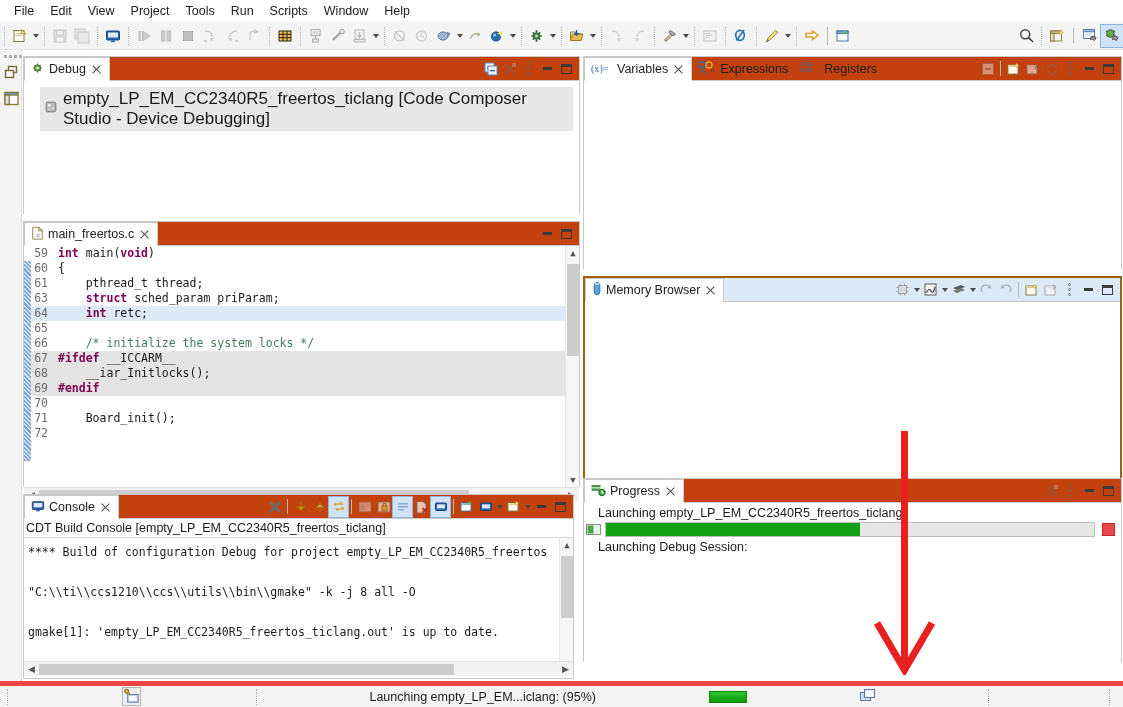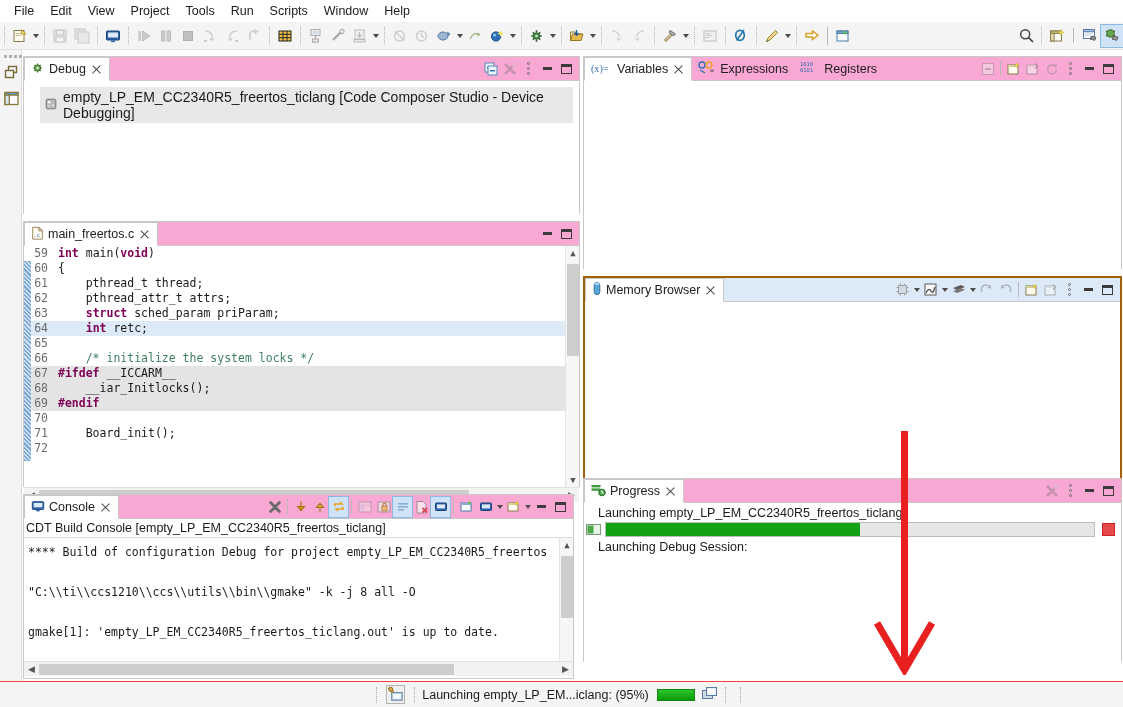--- a/index.html
+++ b/index.html
@@ -61,21 +61,21 @@
   .trim-dots { position: absolute; left: 4px; top: 5px; display: flex; gap: 2px; }
   .trim-dots i { width: 3px; height: 3px; background: #b0b0b0; display: block; }
   .trim-ic {
     position: absolute; left: 3px; width: 17px; height: 17px;
     display: flex; align-items: center; justify-content: center;
   }
 
   
   .panel { position: absolute; background: #ffffff; }
   .tabrow {
-    height: 24px; background: #f9a8d4;
+    height: 24px; background: #c2410c;
     display: flex; align-items: stretch;
     border-bottom: 1px solid #c8c8c8;
     position: relative;
   }
   .tabrow.active-blue { background: #dce9f7; }
   .tab {
     display: flex; align-items: center; gap: 4px;
     padding: 0 6px 0 6px; font-size: 12.5px; color: #202020;
     background: transparent; cursor: default; white-space: nowrap;
   }
@@ -122,21 +122,21 @@
     width: 11px; height: 10px; border: 1.3px solid #3b3b3b;
     border-top-width: 3px; display: block;
   }
 
   
   #debug-panel { left: 23px; top: 56px; width: 557px; height: 158px;
     border: 1px solid #c8c8c8; }
   .debug-item {
     display: flex; align-items: center; gap: 5px;
     background: #e8e8e8; margin: 6px 6px 0 16px; padding: 2px 4px;
-    width: fit-content; font-size: 14px;
+    width: fit-content; font-size: 17px;
   }
 
   
   #editor-panel { left: 23px; top: 221px; width: 557px; height: 266px;
     border: 1px solid #c8c8c8; }
   .editor-area {
     position: relative; height: 241px; background: #ffffff;
     font-family: "DejaVu Sans Mono", monospace; font-size: 11.5px;
     overflow: hidden;
   }
@@ -218,22 +218,22 @@
   }
   .prog-bar-fill { height: 100%; background: #12a014; }
   .prog-stop {
     width: 13px; height: 13px; border: 1.6px solid #cc2222;
     background: #e64a4a; margin-left: 7px; margin-right: 2px;
   }
 
   
   .statusbar {
     position: absolute; left: 0; bottom: 0; width: 1123px; height: 26px;
-    background: #f4f4f4; border-top: 1px solid #ef4444;
-    display: flex; align-items: center; justify-content: center;
+    background: #f4f4f4; border-top: 5px solid #ef4444;
+    display: flex; align-items: center; justify-content: space-between;
     padding-right: 6px; gap: 0px;
   }
   .sb-txt { font-size: 12.5px; color: #1a1a1a; white-space: nowrap; }
   .sb-bar {
     width: 38px; height: 12px; margin-left: 8px;
     background: linear-gradient(#2ec32e, #0a9a0a);
     border: 1px solid #0c8a0c;
   }
   .sb-sep { width: 1px; height: 16px; border-left: 1px dotted #aaaaaa; margin: 0 7px; }
 
@@ -610,21 +610,20 @@
             <span class="maxg"></span>
           </div>
       </div>
     </div>
     <div class="editor-area">
       <div class="ruler-chg"></div>
       <div id="code-lines">
           <div class="code-line"><span class="ln">59</span><span class="ctxt"><span class="kw">int</span><span class="pl"> main(</span><span class="kw">void</span><span class="pl">)</span></span></div>
           <div class="code-line"><span class="ln">60</span><span class="ctxt"><span class="pl">{</span></span></div>
           <div class="code-line"><span class="ln">61</span><span class="ctxt"><span class="pl">    pthread_t thread;</span></span></div>
-          <div class="code-line"><span class="ln">62</span><span class="ctxt"><span class="pl">    pthread_attr_t attrs;</span></span></div>
           <div class="code-line"><span class="ln">63</span><span class="ctxt"><span class="pl">    </span><span class="kw">struct</span><span class="pl"> sched_param priParam;</span></span></div>
           <div class="code-line ln-bg-sel"><span class="ln">64</span><span class="ctxt"><span class="pl">    </span><span class="kw">int</span><span class="pl"> retc;</span></span></div>
           <div class="code-line"><span class="ln">65</span><span class="ctxt"><span class="pl"></span></span></div>
           <div class="code-line"><span class="ln">66</span><span class="ctxt"><span class="cmt">    /* initialize the system locks */</span></span></div>
           <div class="code-line ln-bg-dis"><span class="ln">67</span><span class="ctxt"><span class="pp">#ifdef</span><span class="pl"> __ICCARM__</span></span></div>
           <div class="code-line ln-bg-dis"><span class="ln">68</span><span class="ctxt"><span class="pl">    __iar_Initlocks();</span></span></div>
           <div class="code-line ln-bg-dis"><span class="ln">69</span><span class="ctxt"><span class="pp">#endif</span></span></div>
           <div class="code-line"><span class="ln">70</span><span class="ctxt"><span class="pl"></span></span></div>
           <div class="code-line"><span class="ln">71</span><span class="ctxt"><span class="pl">    Board_init();</span></span></div>
           <div class="code-line"><span class="ln">72</span><span class="ctxt"><span class="pl"></span></span></div>

